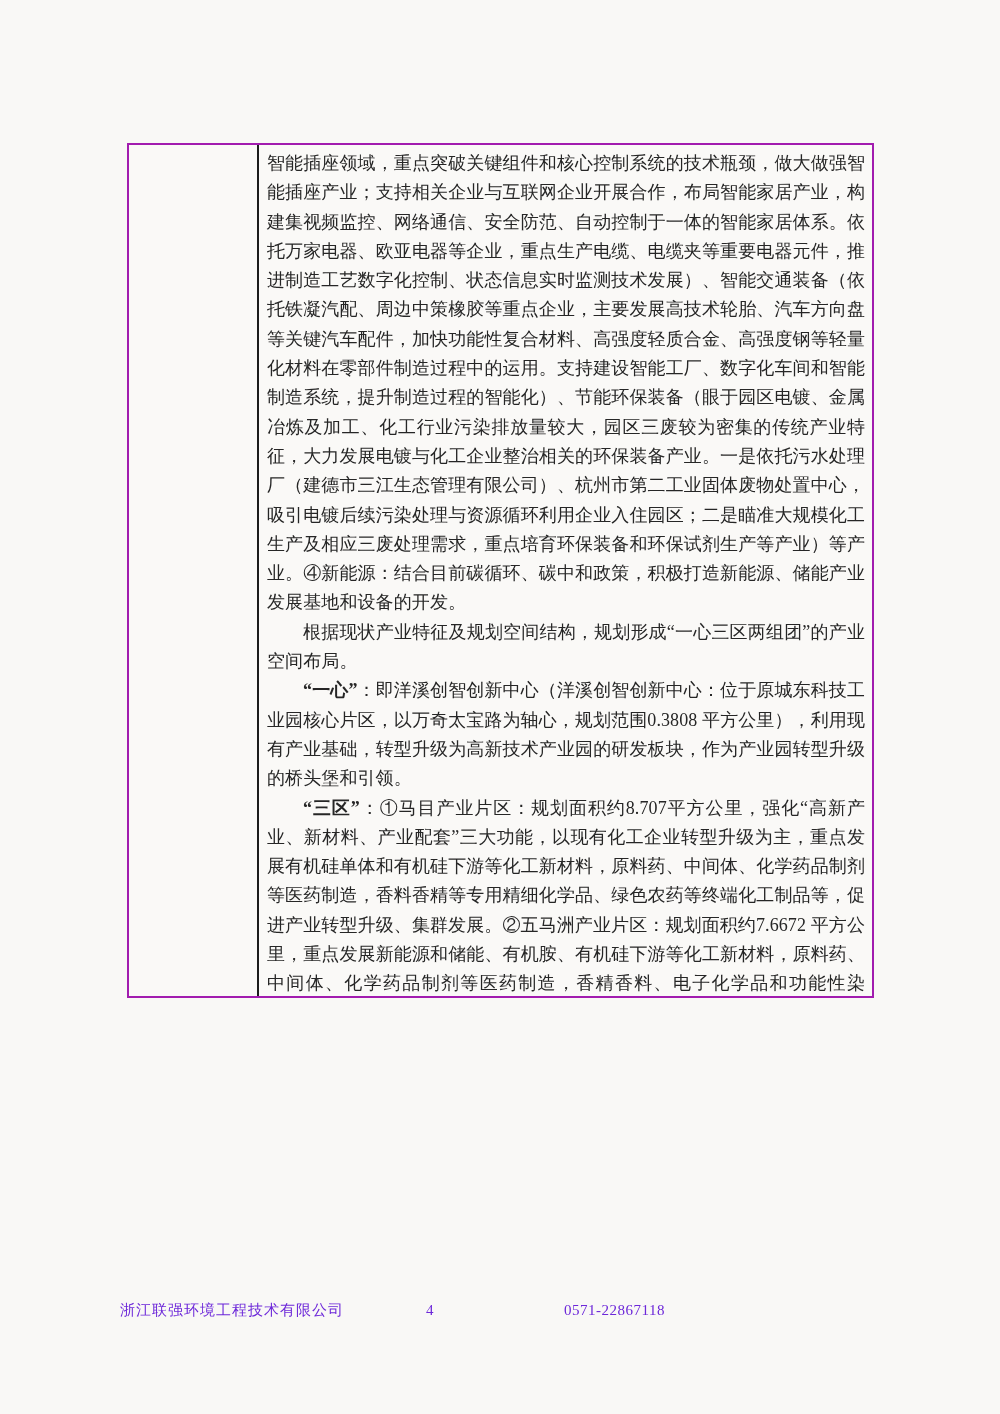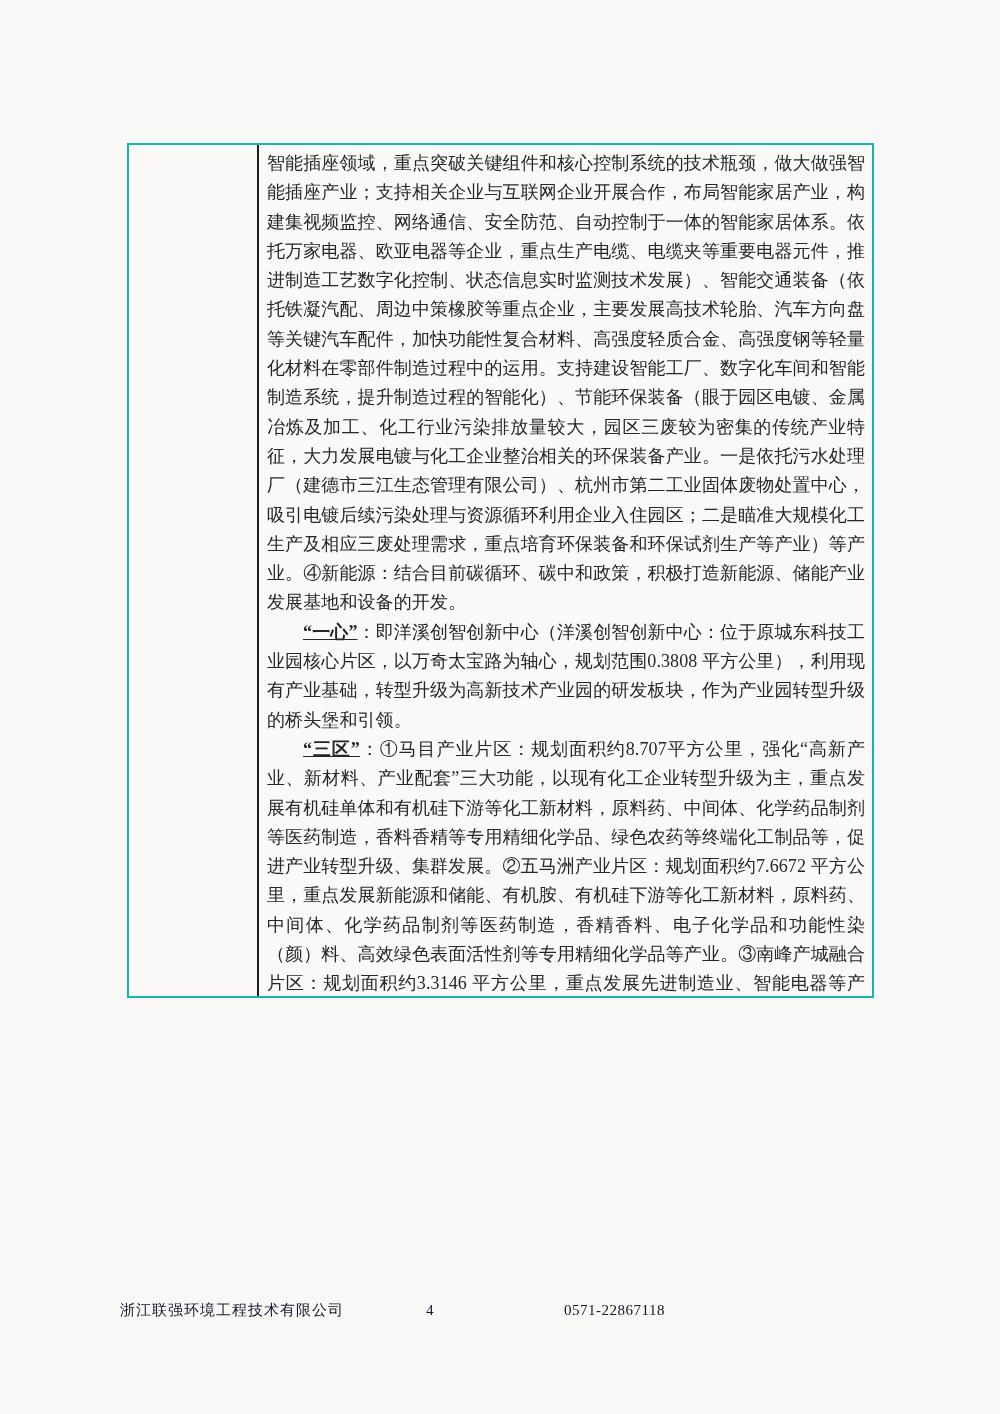--- a/index.html
+++ b/index.html
@@ -16,21 +16,21 @@
     overflow: hidden;
     font-family: "Liberation Serif", "DejaVu Serif", serif;
     color: #262626;
   }
   .doc-table {
     position: absolute;
     left: 127px;
     top: 143px;
     width: 747px;
     height: 855px;
-    border: 2px solid #14b8a6;
+    border: 2px solid #a21caf;
     box-sizing: border-box;
     display: flex;
     background: #faf9f7;
   }
   .cell-left {
     width: 130px;
     flex: 0 0 130px;
     border-right: 2px solid #1c1c1c;
     box-sizing: border-box;
   }
@@ -48,42 +48,42 @@
     text-justify: inter-ideograph;
     text-indent: 2em;
     letter-spacing: 0.1px;
     color: #262626;
   }
   .para.no-indent {
     text-indent: 0;
   }
   .lead {
     font-weight: bold;
-    text-decoration: underline;
   }
   .footer-item {
     position: absolute;
     font-size: 15px;
     line-height: 20px;
-    color: #0f172a;
+    color: #6d28d9;
     white-space: nowrap;
   }
   .footer-company { left: 120px; top: 1300px; letter-spacing: 1px; }
   .footer-page    { left: 426px; top: 1300px; }
   .footer-phone   { left: 564px; top: 1300px; letter-spacing: 0.5px; }
 </style>
 </head>
 <body>
 
 <div class="page">
 
   <div class="doc-table">
     <div class="cell-left"></div>
     <div class="cell-right">
       <p class="para no-indent">智能插座领域，重点突破关键组件和核心控制系统的技术瓶颈，做大做强智能插座产业；支持相关企业与互联网企业开展合作，布局智能家居产业，构建集视频监控、网络通信、安全防范、自动控制于一体的智能家居体系。依托万家电器、欧亚电器等企业，重点生产电缆、电缆夹等重要电器元件，推进制造工艺数字化控制、状态信息实时监测技术发展）、智能交通装备（依托铁凝汽配、周边中策橡胶等重点企业，主要发展高技术轮胎、汽车方向盘等关键汽车配件，加快功能性复合材料、高强度轻质合金、高强度钢等轻量化材料在零部件制造过程中的运用。支持建设智能工厂、数字化车间和智能制造系统，提升制造过程的智能化）、节能环保装备（眼于园区电镀、金属冶炼及加工、化工行业污染排放量较大，园区三废较为密集的传统产业特征，大力发展电镀与化工企业整治相关的环保装备产业。一是依托污水处理厂（建德市三江生态管理有限公司）、杭州市第二工业固体废物处置中心，吸引电镀后续污染处理与资源循环利用企业入住园区；二是瞄准大规模化工生产及相应三废处理需求，重点培育环保装备和环保试剂生产等产业）等产业。④新能源：结合目前碳循环、碳中和政策，积极打造新能源、储能产业发展基地和设备的开发。</p>
+      <p class="para">根据现状产业特征及规划空间结构，规划形成“一心三区两组团”的产业空间布局。</p>
       <p class="para"><span class="lead">“一心”</span><span>：即洋溪创智创新中心（洋溪创智创新中心：位于原城东科技工业园核心片区，以万奇太宝路为轴心，规划范围0.3808 平方公里），利用现有产业基础，转型升级为高新技术产业园的研发板块，作为产业园转型升级的桥头堡和引领。</span></p>
       <p class="para"><span class="lead">“三区”</span><span>：①马目产业片区：规划面积约8.707平方公里，强化“高新产业、新材料、产业配套”三大功能，以现有化工企业转型升级为主，重点发展有机硅单体和有机硅下游等化工新材料，原料药、中间体、化学药品制剂等医药制造，香料香精等专用精细化学品、绿色农药等终端化工制品等，促进产业转型升级、集群发展。②五马洲产业片区：规划面积约7.6672 平方公里，重点发展新能源和储能、有机胺、有机硅下游等化工新材料，原料药、中间体、化学药品制剂等医药制造，香精香料、电子化学品和功能性染（颜）料、高效绿色表面活性剂等专用精细化学品等产业。③南峰产城融合片区：规划面积约3.3146 平方公里，重点发展先进制造业、智能电器等产业，兼顾发展居住和旅游功能，着力促进一、二、三产业融合发展，着力打造建德市产业融合发展的主平台。</span></p>
     </div>
   </div>
 
   <div class="footer-item footer-company">浙江联强环境工程技术有限公司</div>
   <div class="footer-item footer-page">4</div>
   <div class="footer-item footer-phone">0571-22867118</div>
 
 </div>

